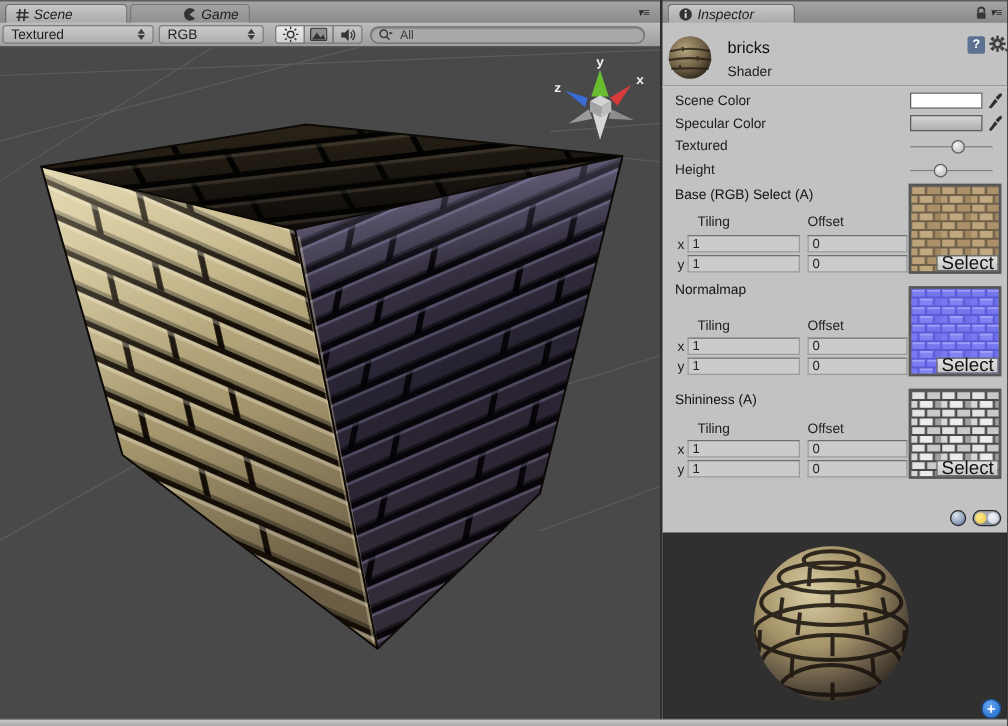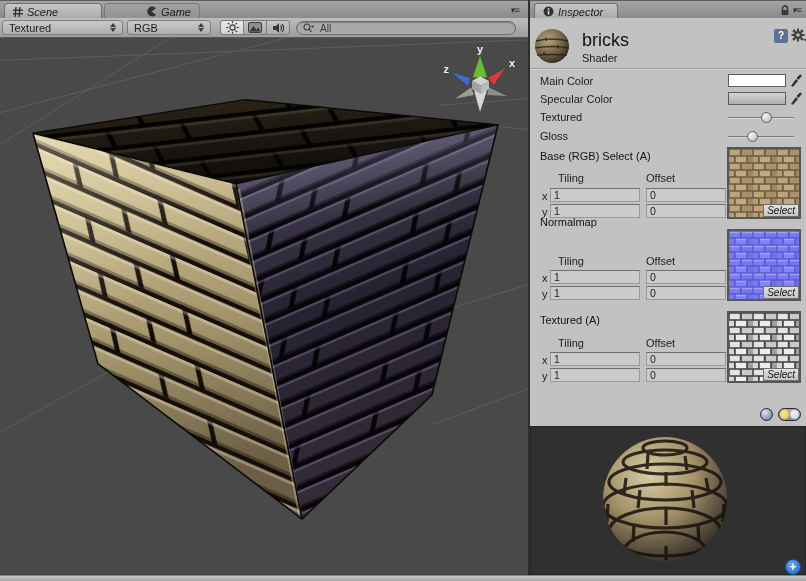--- a/index.html
+++ b/index.html
@@ -43,21 +43,21 @@
   
   .viewport { position:absolute; left:0; top:38px; width:528px; height:537px; background:#494949; }
   .vdivider { position:absolute; left:528px; top:0; width:2px; height:581px; background:#2e2e2e; }
   .bottom-strip { position:absolute; left:0; top:575px; width:806px; height:6px;
                   background:linear-gradient(#c8c8c8,#a7a7a7); border-top:1px solid #838383; }
 
   
   .inspector { position:absolute; left:530px; top:18px; width:276px; height:557px;
                background:#c2c2c2; font-size:11px; color:#1b1b1b; }
   .mat-thumb { position:absolute; left:4px; top:10px; width:36px; height:36px; border-radius:50%; }
-  .mat-name { position:absolute; left:52px; top:12px; font-size:18px; color:#111; }
+  .mat-name { position:absolute; left:52px; top:12px; font-size:13px; color:#111; }
   .shader-label { position:absolute; left:52px; top:34px; }
   .shader-dd { position:absolute; left:90px; top:29px; width:181px; height:16px;
                background:linear-gradient(#d4d4d4,#bdbdbd); border:1px solid #757575;
                border-radius:3px; display:flex; align-items:center; padding:0 7px; color:#191919; }
   .shader-dd .caret { margin-left:auto; width:0; height:0; border-left:4px solid transparent;
                border-right:4px solid transparent; border-top:5px solid #3c3c3c; }
   .hdr-sep { position:absolute; left:0; top:50px; width:276px; height:1px; background:#9c9c9c;
              box-shadow:0 1px 0 #d2d2d2; }
   .prop-label { position:absolute; left:10px; }
   .swatch { position:absolute; left:198px; width:58px; height:13px; border:1px solid #5c5c5c; }
@@ -68,23 +68,23 @@
                    background:radial-gradient(circle at 35% 30%, #f4f4f4, #c9c9c9 70%, #9d9d9d);
                    border:1px solid #616161; }
   .sec-title { position:absolute; left:10px; color:#111; }
   .col-hdr { position:absolute; color:#222; }
   .axis-lbl { position:absolute; color:#222; }
   .field { position:absolute; height:14px; background:#cbcbcb; border:1px solid #9a9a9a;
            border-top-color:#6f6f6f; font-size:10.5px; color:#222; padding:0 3px;
            font-family:"Liberation Sans",sans-serif; outline:none; }
   .tex-thumb { position:absolute; left:197px; width:74px; height:72px; border:2px solid #565656;
                background:#777; }
-  .select-btn { position:absolute; right:0px; bottom:0px; font-size:10px; line-height:11px;
+  .select-btn { position:absolute; right:0px; bottom:0px; font-size:15px; line-height:11px;
                 padding:0 3px; background:linear-gradient(#e2e2e2,#c6c6c6); border:1px solid #6e6e6e;
-                color:#111;font-style:italic; }
+                color:#111; }
   .preview-bar { position:absolute; left:0; top:386px; width:276px; height:22px;
                  background:linear-gradient(#5e5e5e,#3f3f3f); border-top:1px solid #2a2a2a;
                  border-bottom:1px solid #262626; display:flex; align-items:center; padding:0 7px;
                  color:#e2e2e2; font-weight:bold; }
   .pv-sphere-btn { position:absolute; left:230px; top:390px; width:13px; height:13px; border-radius:50%;
                    background:radial-gradient(circle at 35% 30%, #dde4ee, #8fa0bb 60%, #5a6a85);
                    border:1px solid #26282c; }
   .pv-light-toggle { position:absolute; left:248px; top:390px; width:23px; height:13px; border-radius:7px;
                      background:linear-gradient(#aab0ba,#868d99); border:1px solid #26282c; }
   .pv-light-toggle .dotY { position:absolute; left:1px; top:1px; width:9px; height:9px; border-radius:50%;
@@ -117,21 +117,21 @@
       <span>Scene</span>
     </div>
     <div class="tab inactive" style="left:104px;width:96px;">
       <svg class="iconsvg" width="11" height="11" viewBox="0 0 11 11">
         <path d="M10,2.2 A5 5 0 1 0 10,8.8 L5.5,5.5 Z" fill="#333333"></path>
       </svg>
       <span>Game</span>
     </div>
     <div class="pane-menu" style="left:510px;">▾≡</div>
 
-    <div class="tab active" style="left:534px;width:84px;">
+    <div class="tab active" style="left:534px;width:102px;">
       <svg class="iconsvg" width="11" height="11" viewBox="0 0 11 11">
         <circle cx="5.5" cy="5.5" r="5" fill="#333"></circle>
         <rect x="4.8" y="4.5" width="1.5" height="4" fill="#ddd"></rect>
         <rect x="4.8" y="2" width="1.5" height="1.6" fill="#ddd"></rect>
       </svg>
       <span>Inspector</span>
     </div>
     <svg class="iconsvg" style="position:absolute;left:780px;top:4px;" width="10" height="11" viewBox="0 0 10 11">
       <path d="M2.5,5 V3.5 A2.5 2.5 0 0 1 7.5,3.5 V5" fill="none" stroke="#383838" stroke-width="1.4"></path>
       <rect x="1.5" y="5" width="7" height="5" rx="1" fill="#383838"></rect>
@@ -337,40 +337,40 @@
           <rect x="9.6" y="9.6" width="2.6" height="2.6" transform="rotate(45 10.9 10.9)"></rect>
         </g>
       </g>
       <circle cx="7" cy="7" r="1.8" fill="#c2c2c2"></circle>
       <path d="M12.5,11 h3.5 l-1.75,2.6 Z" fill="#3f3f3f"></path>
     </svg>
 
     <div class="shader-label">Shader</div>
     <div class="hdr-sep"></div>
 
-    <div class="prop-label" style="top:57px;">Main Color</div>
+    <div class="prop-label" style="top:57px;">Scene Color</div>
     <div class="swatch" style="top:56px;background:#ffffff;"></div>
     <svg class="dropper" style="top:56px;" viewBox="0 0 12 13">
       <path d="M1,12 L6,5 L8,7 L3,12.8 Z" fill="#2f2f2f"></path>
       <path d="M6.5,4 L9.5,1 Q11,0 11.5,1.5 Q12,3 10.5,3.5 L8.5,6 Z" fill="#2f2f2f"></path>
     </svg>
 
     <div class="prop-label" style="top:75px;">Specular Color</div>
     <div class="swatch" style="top:74px;background:linear-gradient(#d6d6d6,#aeaeae);"></div>
     <svg class="dropper" style="top:74px;" viewBox="0 0 12 13">
       <path d="M1,12 L6,5 L8,7 L3,12.8 Z" fill="#2f2f2f"></path>
       <path d="M6.5,4 L9.5,1 Q11,0 11.5,1.5 Q12,3 10.5,3.5 L8.5,6 Z" fill="#2f2f2f"></path>
     </svg>
 
     <div class="prop-label" style="top:93px;">Textured</div>
     <div class="slider-track" style="top:99px;">
       <div class="slider-handle" style="left:33px;"></div>
     </div>
 
-    <div class="prop-label" style="top:112px;">Gloss</div>
+    <div class="prop-label" style="top:112px;">Height</div>
     <div class="slider-track" style="top:118px;">
       <div class="slider-handle" style="left:19px;"></div>
     </div>
 
     <div class="sec-title" style="top:132px;">Base (RGB) Select (A)</div>
     <div class="col-hdr" style="left:28px;top:154px;">Tiling</div>
     <div class="col-hdr" style="left:116px;top:154px;">Offset</div>
     <div class="axis-lbl" style="left:12px;top:172px;">x</div>
     <input class="field" style="left: 20px; top: 170px; width: 90px;" value="1">
     <input class="field" style="left: 116px; top: 170px; width: 80px;" value="0">
@@ -387,21 +387,21 @@
             <rect x="-5" y="7.8" width="10" height="5.4" fill="#b79c72"></rect>
             <rect x="6.8" y="7.8" width="10.4" height="5.4" fill="#c2aa80"></rect>
             <rect x="19" y="7.8" width="10" height="5.4" fill="#a1875f"></rect>
           </pattern>
         </defs>
         <rect width="70" height="68" fill="url(#texBase)"></rect>
       </svg>
       <div class="select-btn">Select</div>
     </div>
 
-    <div class="sec-title" style="top:198px;text-align:right;">Normalmap</div>
+    <div class="sec-title" style="top:208px;text-align:right;">Normalmap</div>
     <div class="col-hdr" style="left:28px;top:237px;">Tiling</div>
     <div class="col-hdr" style="left:116px;top:237px;">Offset</div>
     <div class="axis-lbl" style="left:12px;top:254px;">x</div>
     <input class="field" style="left: 20px; top: 252px; width: 90px;" value="1">
     <input class="field" style="left: 116px; top: 252px; width: 80px;" value="0">
     <div class="axis-lbl" style="left:12px;top:270px;">y</div>
     <input class="field" style="left: 20px; top: 268px; width: 90px;" value="1">
     <input class="field" style="left: 116px; top: 268px; width: 80px;" value="0">
     <div class="tex-thumb" style="top:211px;">
       <svg width="70" height="68">
@@ -416,21 +416,21 @@
             <rect x="0.8" y="0.8" width="10" height="1.4" fill="#a2a2fa"></rect>
             <rect x="12.8" y="0.8" width="10.4" height="1.4" fill="#a2a2fa"></rect>
             <rect x="6.8" y="7.8" width="10.4" height="1.4" fill="#a2a2fa"></rect>
           </pattern>
         </defs>
         <rect width="70" height="68" fill="url(#texNorm)"></rect>
       </svg>
       <div class="select-btn">Select</div>
     </div>
 
-    <div class="sec-title" style="top:296px;">Textured (A)</div>
+    <div class="sec-title" style="top:296px;">Shininess (A)</div>
     <div class="col-hdr" style="left:28px;top:319px;">Tiling</div>
     <div class="col-hdr" style="left:116px;top:319px;">Offset</div>
     <div class="axis-lbl" style="left:12px;top:336px;">x</div>
     <input class="field" style="left: 20px; top: 334px; width: 90px;" value="1">
     <input class="field" style="left: 116px; top: 334px; width: 80px;" value="0">
     <div class="axis-lbl" style="left:12px;top:352px;">y</div>
     <input class="field" style="left: 20px; top: 350px; width: 90px;" value="1">
     <input class="field" style="left: 116px; top: 350px; width: 80px;" value="0">
     <div class="tex-thumb" style="top:293px;">
       <svg width="70" height="68">

